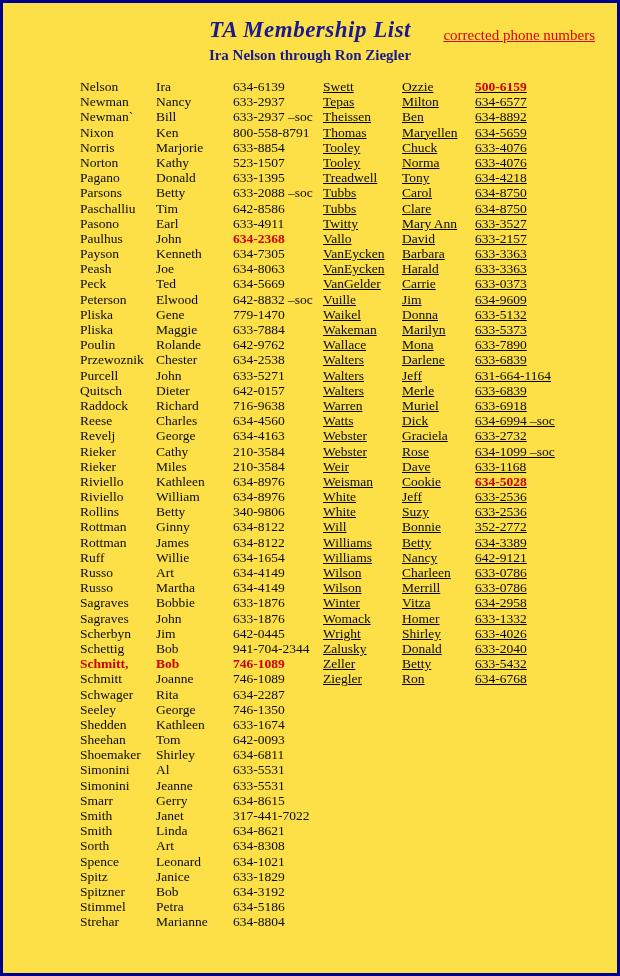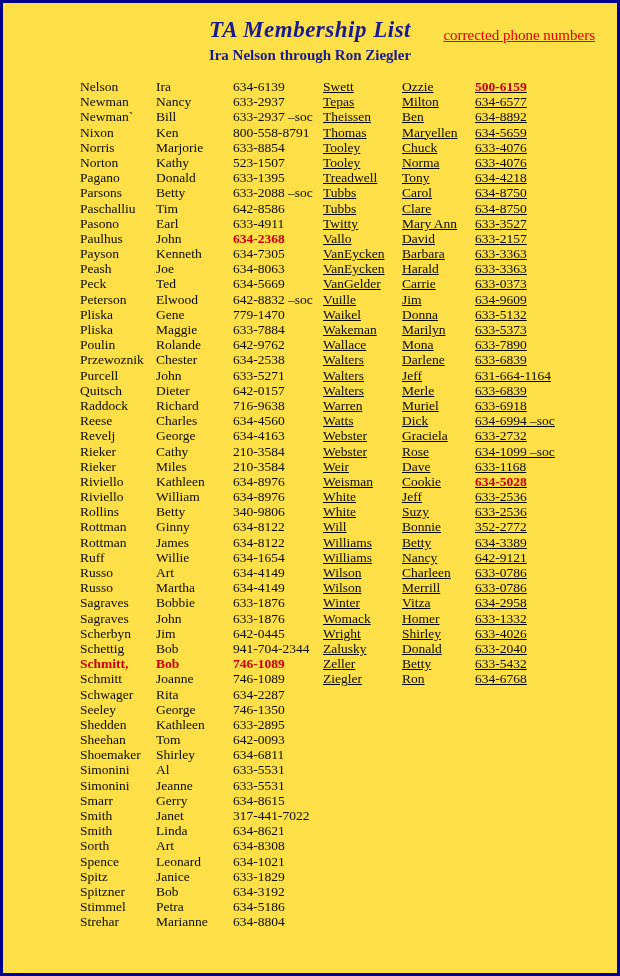--- a/index.html
+++ b/index.html
@@ -301,21 +301,21 @@
           <span class="cell phone">634-2287</span>
         </div>
         <div class="row">
           <span class="cell last">Seeley</span>
           <span class="cell first">George</span>
           <span class="cell phone">746-1350</span>
         </div>
         <div class="row">
           <span class="cell last">Shedden</span>
           <span class="cell first">Kathleen</span>
-          <span class="cell phone">633-2895</span>
+          <span class="cell phone">633-1674</span>
         </div>
         <div class="row">
           <span class="cell last">Sheehan</span>
           <span class="cell first">Tom</span>
           <span class="cell phone">642-0093</span>
         </div>
         <div class="row">
           <span class="cell last">Shoemaker</span>
           <span class="cell first">Shirley</span>
           <span class="cell phone">634-6811</span>

